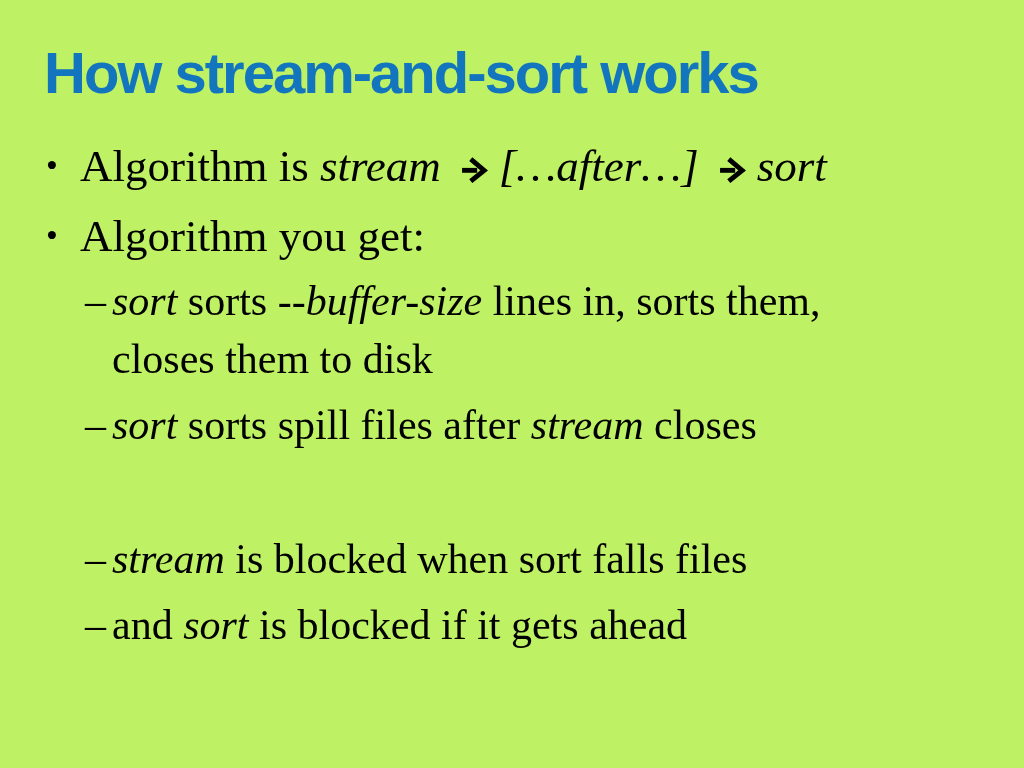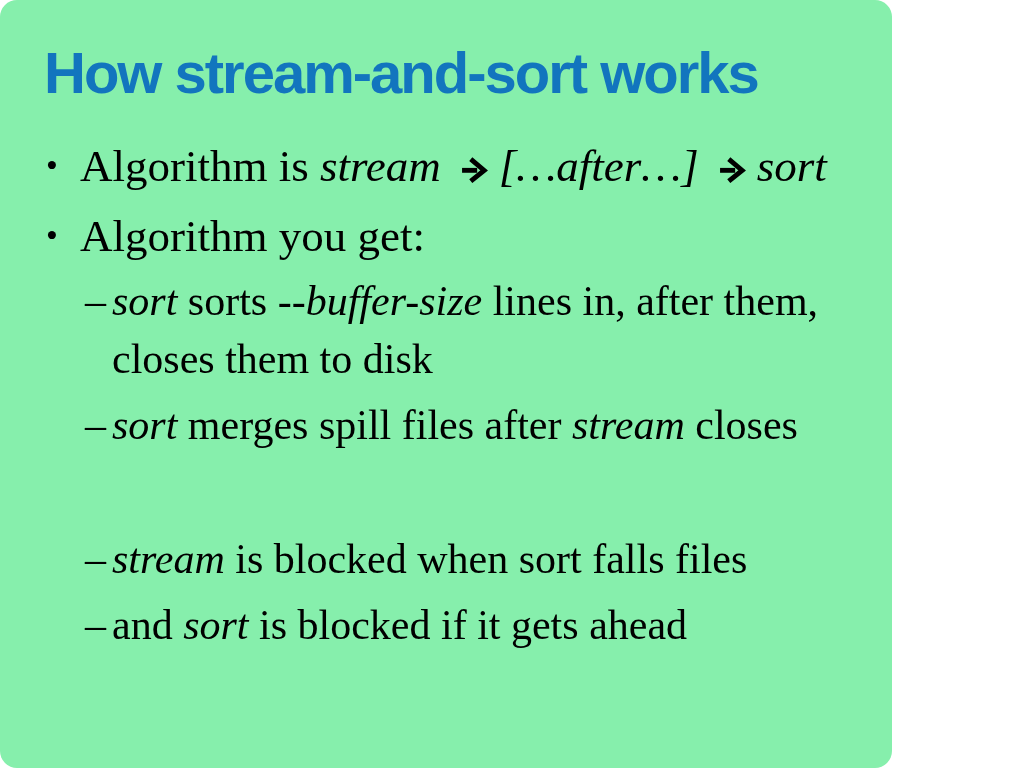--- a/index.html
+++ b/index.html
@@ -2,27 +2,26 @@
 <html><head>
 <meta charset="utf-8">
 <style>
   html, body {
     margin: 0;
     padding: 0;
     background: #ffffff;
   }
   .slide {
     position: relative;
-    width: 892px;
+    width: 1024px;
     height: 768px;
-    background: #86efac;
+    background: #bef264;
     overflow: hidden;
     font-family: "Liberation Serif", serif;
     color: #000000;
-    border-radius: 17px;
   }
   .title {
     margin: 38px 30px 0 44px;
     font-family: "Liberation Sans", sans-serif;
     font-weight: 700;
     font-size: 58px;
     line-height: 1.2;
     letter-spacing: -2px;
     color: #1275BE;
   }
@@ -86,26 +85,26 @@
               <path d="M1 13.2 H14" stroke="#000" stroke-width="4.2" fill="none"></path>
               <path d="M8.5 3.5 L20 13.2 L8.5 22.5" stroke="#000" stroke-width="4.2" fill="none" stroke-linejoin="miter"></path>
             </svg></span><em>sort</em></div>
       </div>
       <div class="li l1">
         <span class="marker">•</span>
         <div class="line"><span>Algorithm you get:</span></div>
       </div>
       <div class="li l2">
         <span class="marker">–</span>
-        <div class="line"><em>sort</em><span> sorts </span><em>--buffer-size</em><span> lines in, after them,</span></div>
+        <div class="line"><em>sort</em><span> sorts </span><em>--buffer-size</em><span> lines in, sorts them,</span></div>
         <div class="line"><span>closes them to disk</span></div>
       </div>
       <div class="li l2">
         <span class="marker">–</span>
-        <div class="line"><em>sort</em><span> merges spill files after </span><em>stream</em><span> closes</span></div>
+        <div class="line"><em>sort</em><span> sorts spill files after </span><em>stream</em><span> closes</span></div>
       </div>
       <div class="li l2 spacer"></div>
       <div class="li l2">
         <span class="marker">–</span>
         <div class="line"><em>stream</em><span> is blocked when sort falls files</span></div>
       </div>
       <div class="li l2">
         <span class="marker">–</span>
         <div class="line"><span>and </span><em>sort</em><span> is blocked if it gets ahead</span></div>
       </div>

